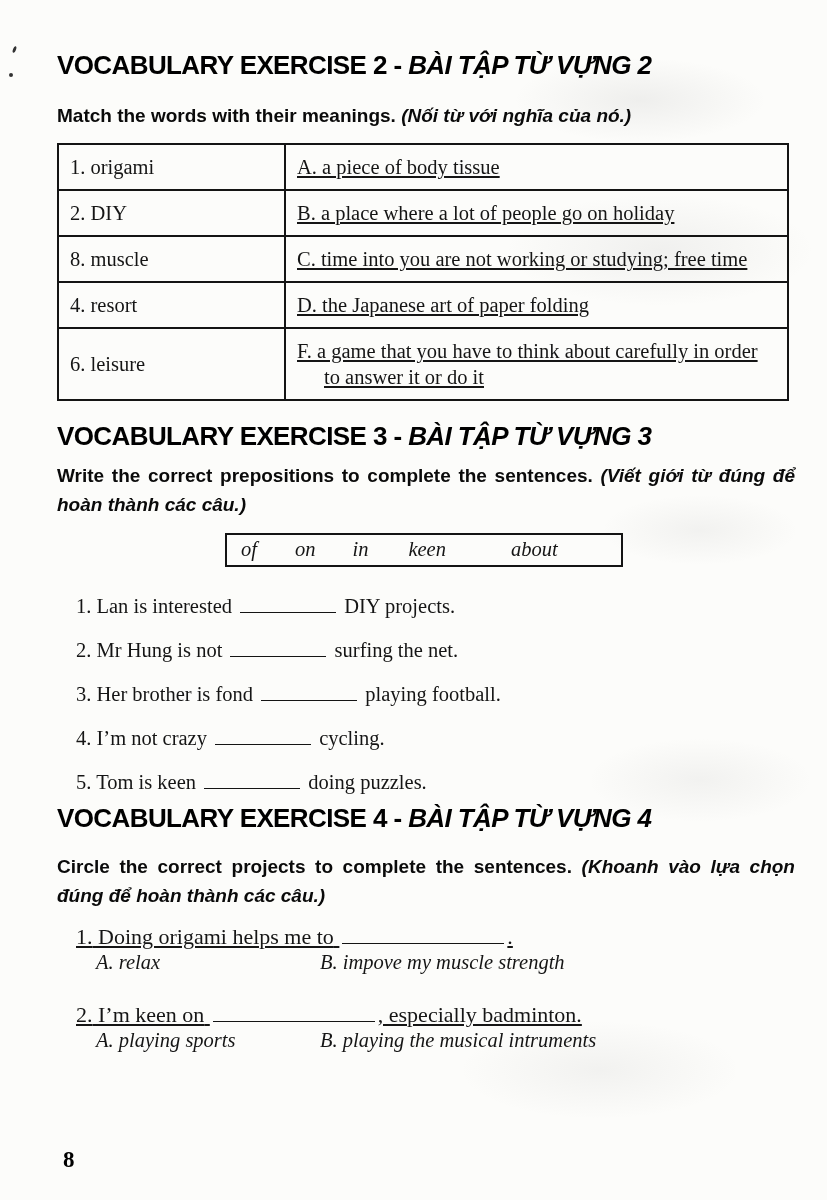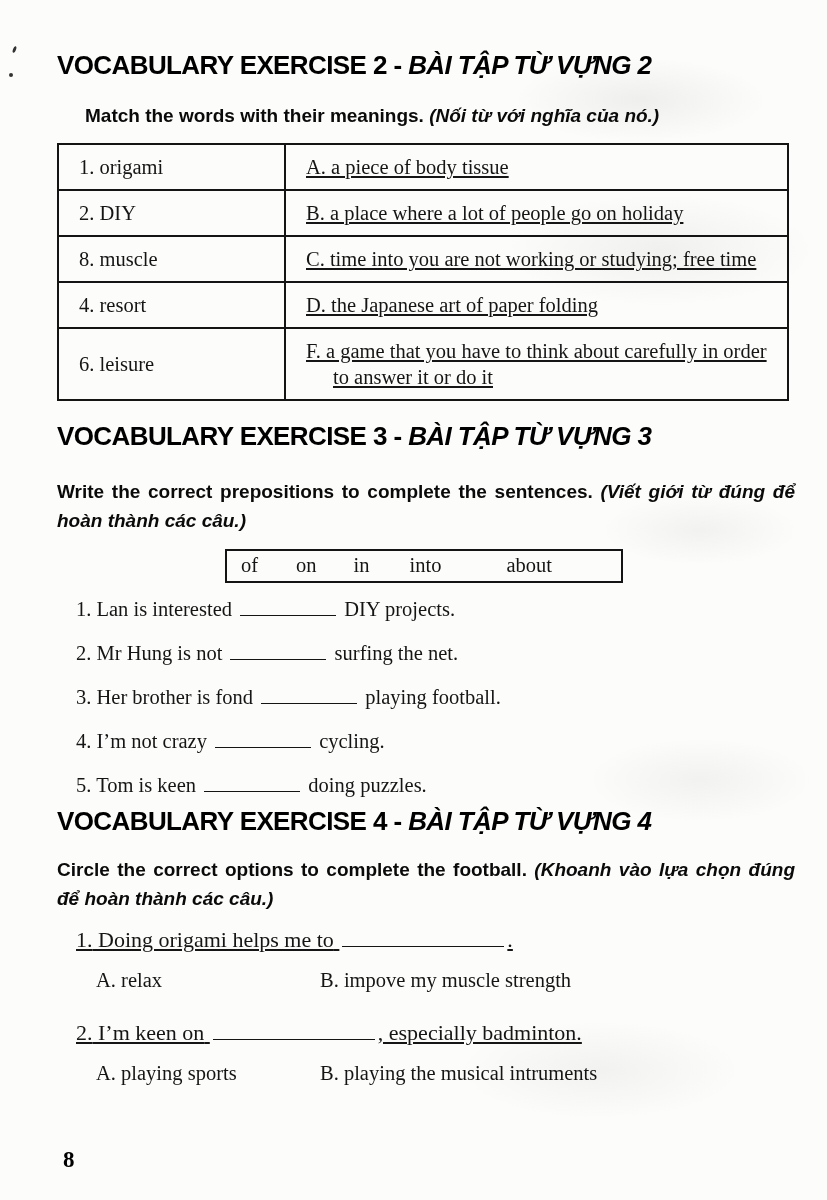--- a/index.html
+++ b/index.html
@@ -55,37 +55,38 @@
   
   table.match-table {
     border-collapse: collapse;
     width: 732px;
     margin-bottom: 20px;
     font-size: 20.5px;
   }
   table.match-table td {
     border: 2px solid #141414;
     vertical-align: middle;
-    padding: 9px 12px 9px 20px;
+    padding: 9px 12px 9px 11px;
     line-height: 26px;
   }
   td.word-cell { width: 227px; }
   td.meaning-cell { padding-left: 15px; }
   td.meaning-cell .hang { display: block; padding-left: 27px; text-indent: -27px; text-decoration: underline; }
 
   
   .word-bank {
     width: 398px;
     margin-left: 168px;
     border: 2px solid #141414;
     padding: 3px 14px 4px 14px;
     font-size: 20.5px;
     display: flex;
     align-items: flex-start;
-    margin-bottom: 14px;
+    margin-bottom: 27px;
+    font-style: italic;
   }
   .word-bank span { display: inline-block; }
   .word-bank .w0 { margin-right: 38px; }
   .word-bank .w1 { margin-right: 37px; }
   .word-bank .w2 { margin-right: 40px; }
   .word-bank .w3 { margin-right: 65px; }
 
   
   .sentences { padding-left: 19px; }
   .sentence {
@@ -104,22 +105,23 @@
   .blank-sm { width: 96px; }
   .blank-lg { width: 162px; }
 
   
   .questions { padding-left: 19px; }
   .question { margin-bottom: 16px; }
   .q-line { font-size: 22px; line-height: 25px; white-space: nowrap; text-decoration: underline; }
   .options {
     display: flex;
     padding-left: 20px;
-    margin-top: 17px;
-    font-size: 20.5px;
+    margin-top: 2px;
+    font-size: 20.5px;
+    font-style: italic;
   }
   .options .opt-a { width: 224px; }
 
   .section { margin-bottom: 6px; }
   .page-number {
     position: absolute;
     left: 63px; top: 1147px;
     font-weight: bold;
     font-size: 23px;
     color: #000;
@@ -128,21 +130,21 @@
 </head>
 <body>
 
 <div class="page">
   <div class="scan-mark m1"></div>
   <div class="scan-mark m2"></div>
 
   <div class="section">
     <h2 class="ex-title"><span class="en">VOCABULARY EXERCISE 2 -</span> <span class="vi">BÀI TẬP TỪ VỰNG 2</span></h2>
 
-    <p class="instruction" style="margin-bottom: 13px; margin-left: 28px;"><span class="en">Match the words with their meanings.</span> <span class="vi">(Nối từ với nghĩa của nó.)</span></p>
+    <p class="instruction" style="margin-bottom: 13px;"><span class="en">Match the words with their meanings.</span> <span class="vi">(Nối từ với nghĩa của nó.)</span></p>
 
     <table class="match-table">
       <tbody>
         <tr>
           <td class="word-cell">1. origami</td>
           <td class="meaning-cell">
               <span class="hang">A. a piece of body tissue</span>
             </td>
         </tr>
         <tr>
@@ -167,45 +169,45 @@
           <td class="word-cell">6. leisure</td>
           <td class="meaning-cell">
               <span class="hang">F. a game that you have to think about carefully in order to answer it or do it</span>
             </td>
         </tr>
       </tbody>
     </table>
   </div>
 
   <div class="section">
-    <h2 class="ex-title" style="margin-bottom: 25px;"><span class="en">VOCABULARY EXERCISE 3 -</span> <span class="vi">BÀI TẬP TỪ VỰNG 3</span></h2>
+    <h2 class="ex-title" style="margin-bottom: 9px;"><span class="en">VOCABULARY EXERCISE 3 -</span> <span class="vi">BÀI TẬP TỪ VỰNG 3</span></h2>
 
     <p class="instruction"><span class="en">Write the correct prepositions to complete the sentences.</span> <span class="vi">(Viết giới từ đúng để hoàn thành các câu.)</span></p>
 
     <div class="word-bank">
       <span class="w0">of</span>
       <span class="w1">on</span>
       <span class="w2">in</span>
-      <span class="w3">into</span>
+      <span class="w3">keen</span>
       <span class="w4">about</span>
     </div>
 
     <div class="sentences">
       <div class="sentence"><span>1.</span> <span>Lan is interested</span> <span class="blank blank-sm"></span> <span>DIY projects.</span></div>
       <div class="sentence"><span>2.</span> <span>Mr Hung is not</span> <span class="blank blank-sm"></span> <span>surfing the net.</span></div>
       <div class="sentence"><span>3.</span> <span>Her brother is fond</span> <span class="blank blank-sm"></span> <span>playing football.</span></div>
       <div class="sentence"><span>4.</span> <span>I’m not crazy</span> <span class="blank blank-sm"></span> <span>cycling.</span></div>
       <div class="sentence" style="margin-bottom: 8px;"><span>5.</span> <span>Tom is keen</span> <span class="blank blank-sm"></span> <span>doing puzzles.</span></div>
     </div>
   </div>
 
   <div class="section">
     <h2 class="ex-title" style="margin-bottom: 18px;"><span class="en">VOCABULARY EXERCISE 4 -</span> <span class="vi">BÀI TẬP TỪ VỰNG 4</span></h2>
 
-    <p class="instruction"><span class="en">Circle the correct options to complete the football.</span> <span class="vi">(Khoanh vào lựa chọn đúng để hoàn thành các câu.)</span></p>
+    <p class="instruction"><span class="en">Circle the correct projects to complete the sentences.</span> <span class="vi">(Khoanh vào lựa chọn đúng để hoàn thành các câu.)</span></p>
 
     <div class="questions">
       <div class="question">
         <div class="q-line"><span>1.</span> <span>Doing origami helps me to</span> <span class="blank blank-lg"></span><span>.</span></div>
         <div class="options">
           <span class="opt-a">A. relax</span>
           <span class="opt-b">B. impove my muscle strength</span>
         </div>
       </div>
       <div class="question" style="margin-top: 28px;">

